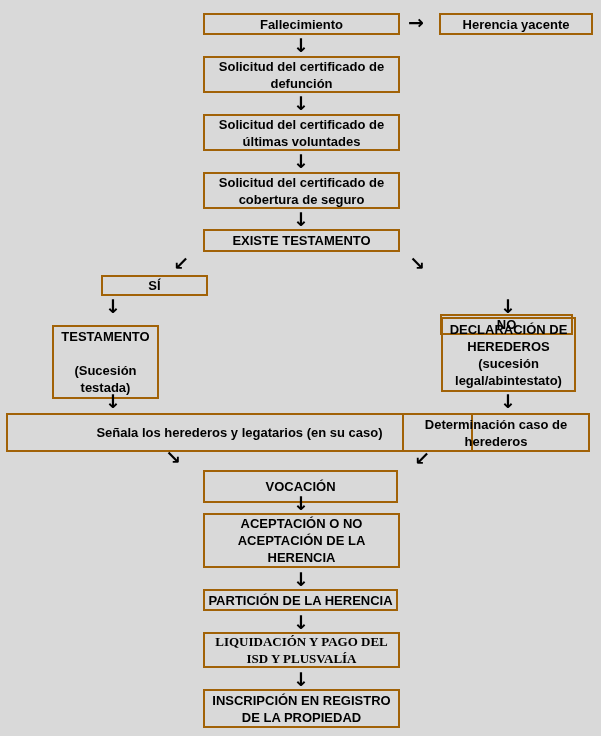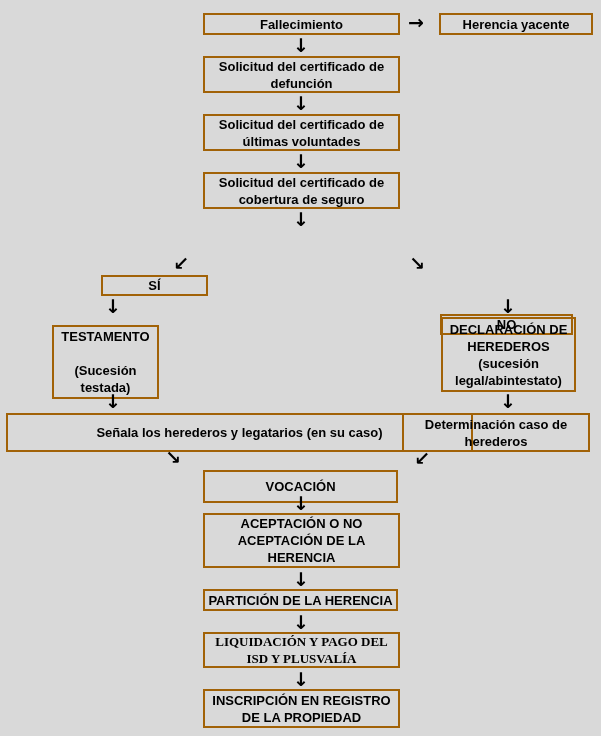--- a/index.html
+++ b/index.html
@@ -91,20 +91,21 @@
 
   <div class="arrow" id="a-d2">↓</div>
   <div class="node" id="n-voluntades">Solicitud del certificado de
 últimas voluntades</div>
 
   <div class="arrow" id="a-d3">↓</div>
   <div class="node" id="n-seguro">Solicitud del certificado de
 cobertura de seguro</div>
 
   <div class="arrow" id="a-d4">↓</div>
+  <div class="node" id="n-existe">EXISTE TESTAMENTO</div>
 
   <div class="arrow" id="a-sw1">↙</div>
   <div class="arrow" id="a-se1">↘</div>
 
   <div class="node" id="n-si">SÍ</div>
   <div class="node" id="n-no">NO</div>
 
   <div class="arrow" id="a-d5">↓</div>
   <div class="arrow" id="a-d6">↓</div>
 

